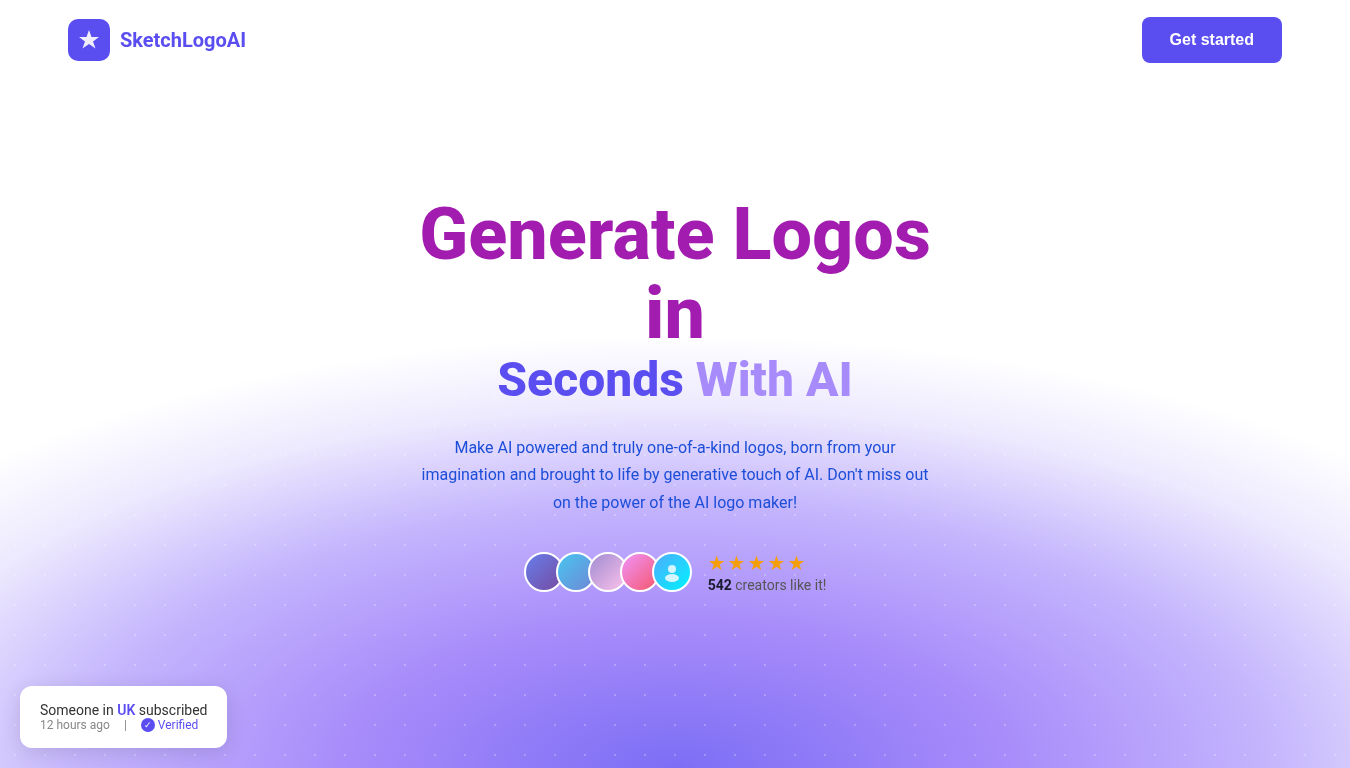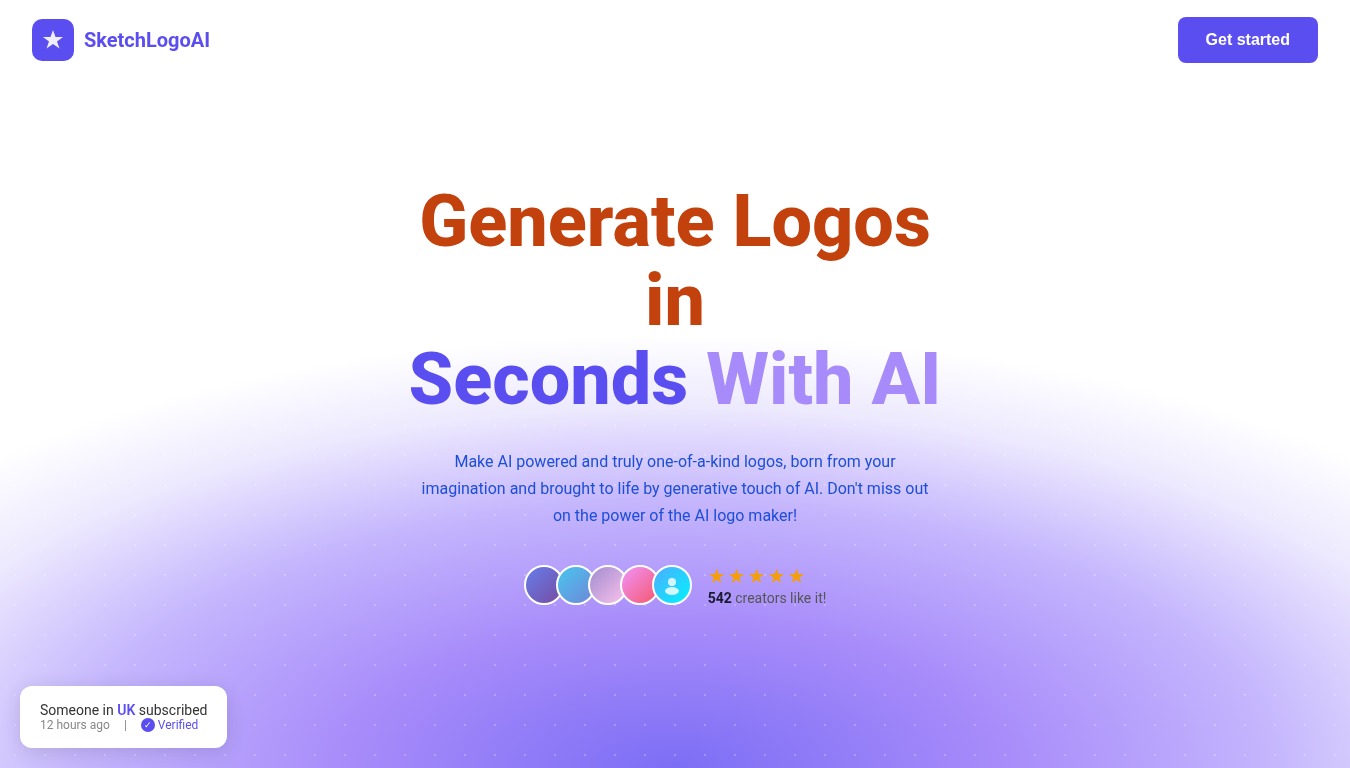--- a/index.html
+++ b/index.html
@@ -14,21 +14,21 @@
       overflow-x: hidden;
       width: 1350px;
       height: 768px;
     }
 
     
     header {
       display: flex;
       align-items: center;
       justify-content: space-between;
-      padding: 0 32px;
+      padding: 0 68px;
       height: 80px;
       background: #ffffff;
       position: relative;
       z-index: 10;
       gap: 28px;
     }
 
     .logo-area {
       display: flex;
       align-items: center;
@@ -116,27 +116,27 @@
       position: relative;
       z-index: 2;
       text-align: center;
       max-width: 620px;
       padding: 0 20px;
     }
 
     .hero-title-line1 {
       font-size: 72px;
       font-weight: 800;
-      color: #c2410c;
+      color: #a21caf;
       line-height: 1.1;
       display: block;
     }
 
     .hero-title-line2 {
-      font-size: 72px;
+      font-size: 48px;
       font-weight: 800;
       line-height: 1.1;
       display: block;
       margin-bottom: 28px;
     }
 
     .hero-title-line2 .seconds {
       color: #5b4ef0;
     }
 

